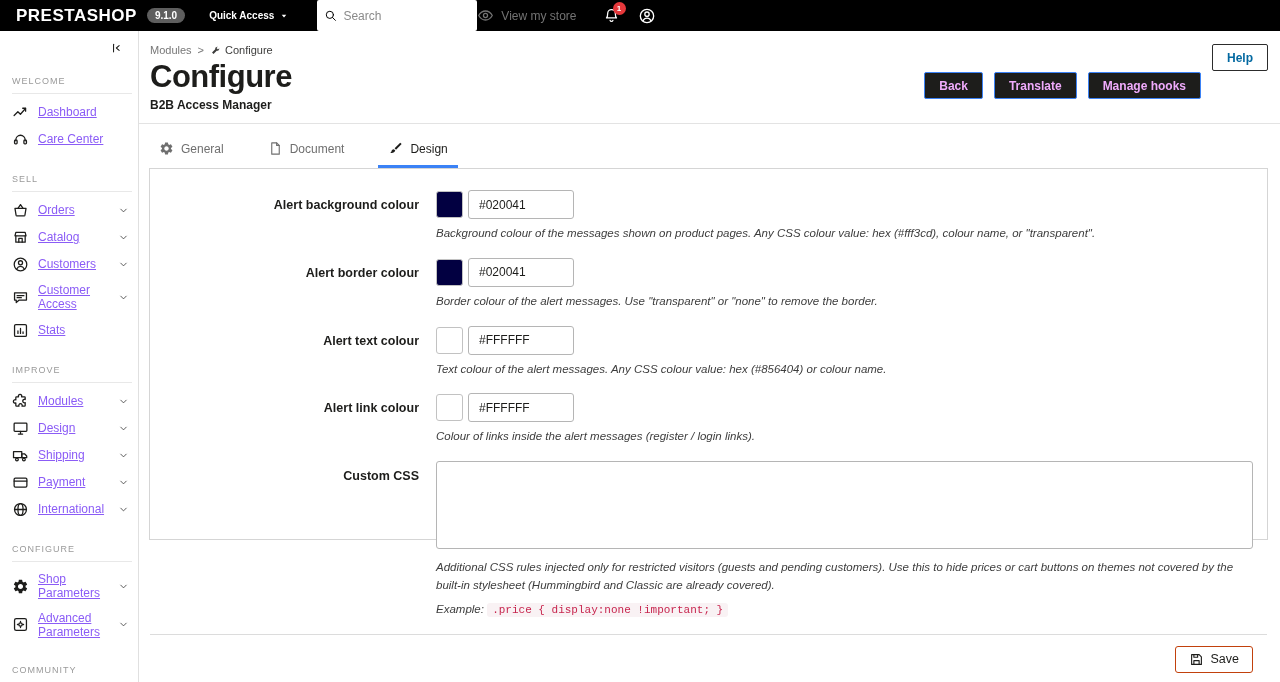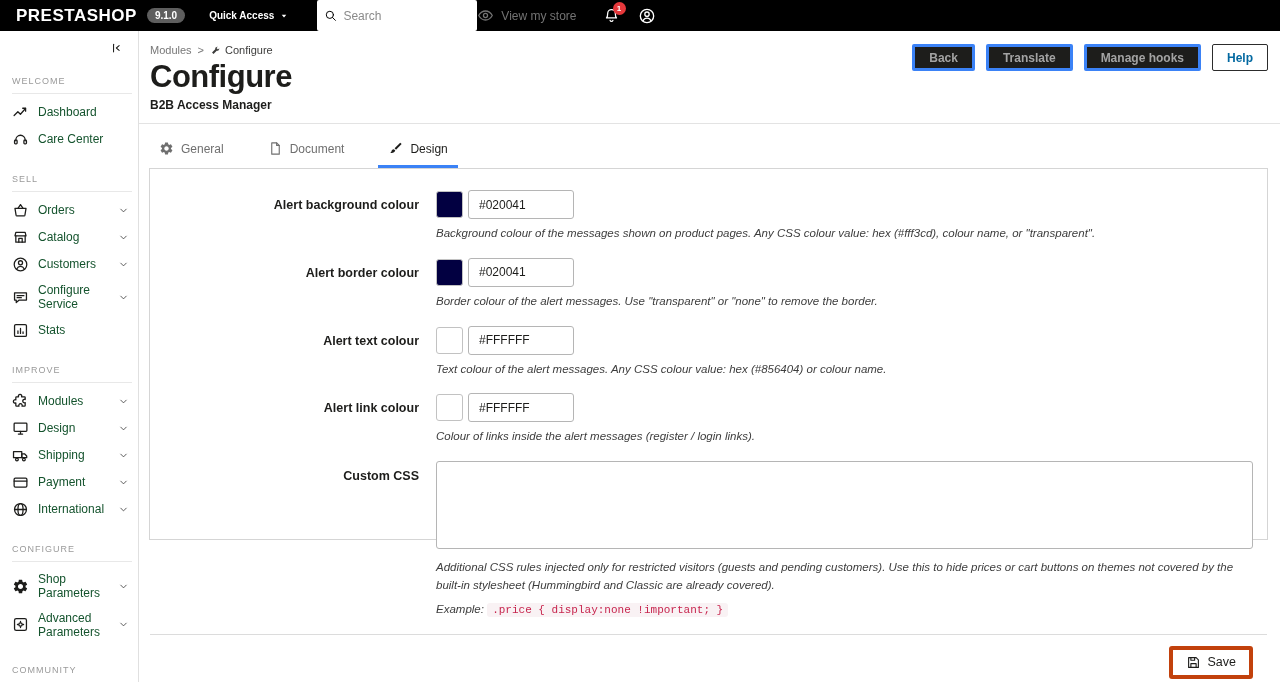--- a/index.html
+++ b/index.html
@@ -24,35 +24,35 @@
   .account { margin-left:18px; cursor:pointer; }
 
   
   .shell { display:flex; height:651px; }
 
   
   .sidebar { width:139px; min-width:139px; border-right:1px solid #e0e0e0; background:#fff; overflow:hidden; }
   .collapse-row { display:flex; justify-content:flex-end; padding:10px 15px 0; }
   .collapse-btn { color:#1d1d1b; cursor:pointer; }
   .side-title { font-size:9px; letter-spacing:1px; color:#9a9a9a; margin:21px 6px 5px 12px; padding-bottom:7px; border-bottom:1px solid #e8e8e8; }
-  .side-item { display:flex; align-items:center; gap:9px; padding:5px 9px 5px 12px; font-size:12px; color:#14532d; cursor:pointer; }
+  .side-item { display:flex; align-items:center; gap:9px; padding:5px 9px 5px 12px; font-size:12px; color:#8b5cf6; cursor:pointer;text-decoration:underline; }
   .side-item .s-ic { width:17px; min-width:17px; color:#1d1d1b; }
   .side-item .lbl { flex:1; line-height:1.2; }
   .side-item .chev { width:11px; min-width:11px; color:#3c3c3c; }
 
   
   .main { flex:1; display:flex; flex-direction:column; overflow:hidden; }
   .page-head { display:flex; justify-content:space-between; align-items:flex-start; padding:13px 12px 0 11px; border-bottom:1px solid #e3e3e3; }
   .breadcrumb { display:flex; align-items:center; gap:6px; font-size:11px; color:#777; }
   .breadcrumb .bc-cur { color:#3c3c3b; display:flex; align-items:center; gap:4px; }
   .page-title { font-size:31px; font-weight:bold; letter-spacing:-.5px; margin:3px 0 3px; }
   .page-sub { font-size:12px; font-weight:bold; padding-bottom:11px; }
   .head-actions { display:flex; gap:11px; padding-top:0; }
   .btn { height:27px; font-size:12px; font-weight:bold; font-family:inherit; border-radius:2px; padding:0 14px; cursor:pointer; display:flex; align-items:center; }
-  .btn-dark { background:#1d1d1b; color:#a3a3a3; border:3px solid #3b82f6; }
+  .btn-dark { background:#1d1d1b; color:#f0abfc; border:1px solid #3b82f6;margin-top:28px; }
   .btn-light { background:#fff; color:#0369a1; border:1px solid #2c2c2c; }
 
   
   .tabs { display:flex; gap:24px; padding:12px 0 0 10px; }
   .tab { display:flex; align-items:center; gap:7px; font-size:12px; color:#6f6f6f; padding:5px 10px 9px; border-bottom:3px solid transparent; cursor:pointer; }
   .tab .t-ic { width:15px; }
   .tab.active { color:#1d1d1b; border-bottom-color:var(--accent,#3b82f6); }
 
   
   .panel { margin:0 12px 0 10px; height:372px; border:1px solid #d5d5d5; background:#fff; display:flex; flex-direction:column; }
@@ -60,21 +60,21 @@
   .frow { display:flex; margin-bottom:15px; }
   .frow-label { width:286px; min-width:286px; text-align:right; padding-right:17px; padding-top:8px; font-size:12.5px; font-weight:bold; }
   .frow-controls { flex:1; padding-right:14px; }
   .color-line { display:flex; align-items:center; gap:5px; }
   .swatch { width:27px; height:27px; border:1px solid #c2c2c2; border-radius:3px; cursor:pointer; }
   .color-input { width:106px; height:29px; border:1px solid #b5b5b5; border-radius:3px; font-size:12px; font-family:inherit; color:#1d1d1b; padding:0 10px; outline:none; }
   .help { font-style:italic; font-size:11.5px; color:#3d3d3d; margin-top:6px; line-height:1.55; }
   .css-textarea { width:100%; height:88px; border:1px solid #b5b5b5; border-radius:3px; font-family:"Liberation Mono",monospace; font-size:12px; padding:6px 8px; outline:none; resize:none; }
   .code-chip { font-style:normal; font-family:"Liberation Mono",monospace; font-size:11px; color:var(--code-text,#c7254e); background:var(--code-bg,#f9f2f4); padding:1px 5px; border-radius:3px; }
   .panel-footer { border-top:1px solid #dcdcdc; padding:11px 14px; display:flex; justify-content:flex-end; }
-  .save-btn { display:flex; align-items:center; gap:7px; background:#fff; border:4px solid #c2410c; border-radius:3px; padding:5px 13px; font-size:12.5px; font-family:inherit; color:#1d1d1b; cursor:pointer; }
+  .save-btn { display:flex; align-items:center; gap:7px; background:#fff; border:1px solid #c2410c; border-radius:3px; padding:5px 13px; font-size:12.5px; font-family:inherit; color:#1d1d1b; cursor:pointer; }
   .save-btn .sv-ic { width:15px; }
 </style>
 </head>
 <body>
 
 <svg width="0" height="0" style="position:absolute">
   <symbol id="i-search" viewBox="0 0 20 20">
       <circle cx="9" cy="9" r="5.5"></circle>
       <path d="M13.2 13.2l4.3 4.3"></path>
     </symbol>
@@ -275,21 +275,21 @@
         </svg>
       <span class="lbl">Customers</span>
       <svg class="ic chev" width="11" height="11">
           <use href="#i-chev-down"></use>
         </svg>
     </div>
     <div class="side-item">
       <svg class="ic s-ic" width="17" height="17">
           <use href="#i-chat"></use>
         </svg>
-      <span class="lbl">Configure Service</span>
+      <span class="lbl">Customer Access</span>
       <svg class="ic chev" width="11" height="11">
           <use href="#i-chev-down"></use>
         </svg>
     </div>
     <div class="side-item">
       <svg class="ic s-ic" width="17" height="17">
           <use href="#i-stats"></use>
         </svg>
       <span class="lbl">Stats</span>
     </div>

